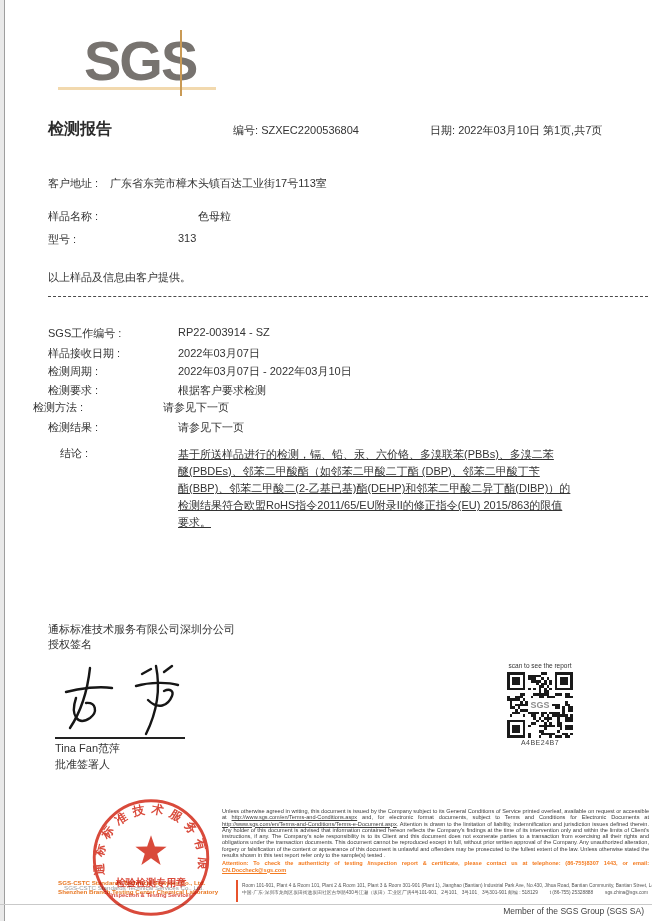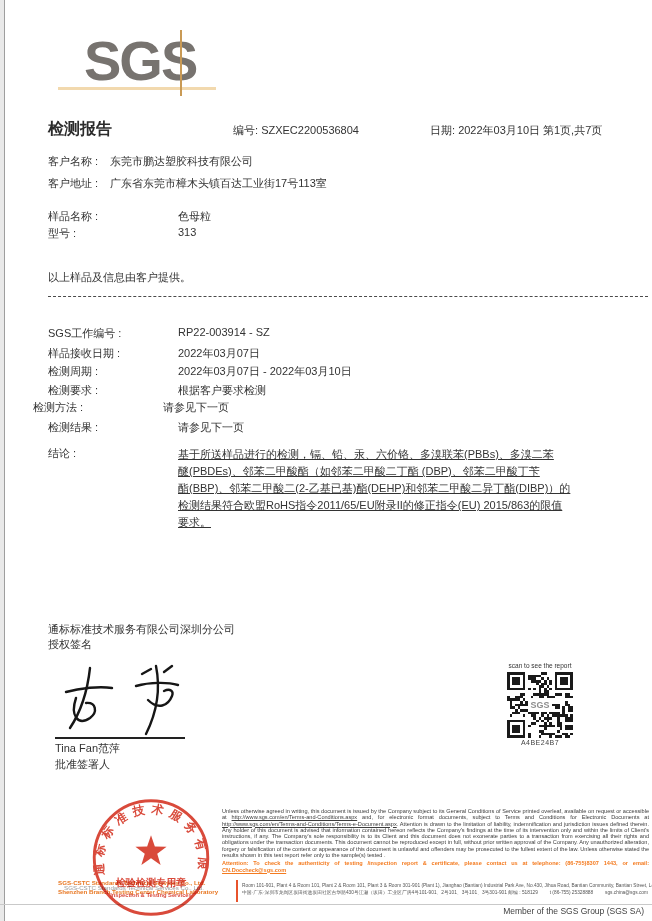--- a/index.html
+++ b/index.html
@@ -58,34 +58,30 @@
   <div class="abs hmeta" style="left:233px;">
     <span>编号:</span>
     <span>SZXEC2200536804</span>
   </div>
   <div class="abs hmeta" style="left:430px;">
     <span>日期:</span>
     <span>2022年03月10日</span>
   </div>
   <div class="abs hmeta" style="left:543px;">第1页,共7页</div>
 
-  <div class="abs row cust" style="left:48px;top:154px;">
-    <span class="lab">客户名称 :</span>
-    <span>东莞市鹏达塑胶科技有限公司</span>
-  </div>
   <div class="abs row cust" style="left:48px;top:176px;">
     <span class="lab">客户地址 :</span>
     <span>广东省东莞市樟木头镇百达工业街17号113室</span>
   </div>
 
-  <div class="abs row wide" style="left:48px;top:209px;">
+  <div class="abs row wide" style="left:48px;top:209px;gap:20px;">
     <span class="lab">样品名称 :</span>
     <span>色母粒</span>
   </div>
-  <div class="abs row wide" style="left:48px;top:226px;">
+  <div class="abs row wide" style="left:48px;top:232px;">
     <span class="lab">型号 :</span>
     <span>313</span>
   </div>
   <div class="abs row" style="left:48px;top:270px;">以上样品及信息由客户提供。</div>
 
   <div class="abs dash"></div>
 
   <div class="abs row wide" style="left:48px;top:326px;">
     <span class="lab">SGS工作编号 :</span>
     <span>RP22-003914 - SZ</span>
@@ -104,21 +100,21 @@
   </div>
   <div class="abs row wide" style="left:33px;top:400px;">
     <span class="lab">检测方法 :</span>
     <span>请参见下一页</span>
   </div>
   <div class="abs row wide" style="left:48px;top:420px;">
     <span class="lab">检测结果 :</span>
     <span>请参见下一页</span>
   </div>
 
-  <div class="abs row" style="left:48px;top:446px;">结论 :</div>
+  <div class="abs row" style="left:60px;top:446px;">结论 :</div>
   <div class="abs" style="left:178px;top:446px;width:462px;">
     <div class="concl-line">基于所送样品进行的检测，镉、铅、汞、六价铬、多溴联苯(PBBs)、多溴二苯</div>
     <div class="concl-line">醚(PBDEs)、邻苯二甲酸酯（如邻苯二甲酸二丁酯 (DBP)、邻苯二甲酸丁苄</div>
     <div class="concl-line">酯(BBP)、邻苯二甲酸二(2-乙基已基)酯(DEHP)和邻苯二甲酸二异丁酯(DIBP)）的</div>
     <div class="concl-line">检测结果符合欧盟RoHS指令2011/65/EU附录II的修正指令(EU) 2015/863的限值</div>
     <div class="concl-line">要求。</div>
   </div>
 
   <div class="abs sg" style="left:48px;top:622px;">通标标准技术服务有限公司深圳分公司</div>
   <div class="abs sg" style="left:48px;top:637px;">授权签名</div>

